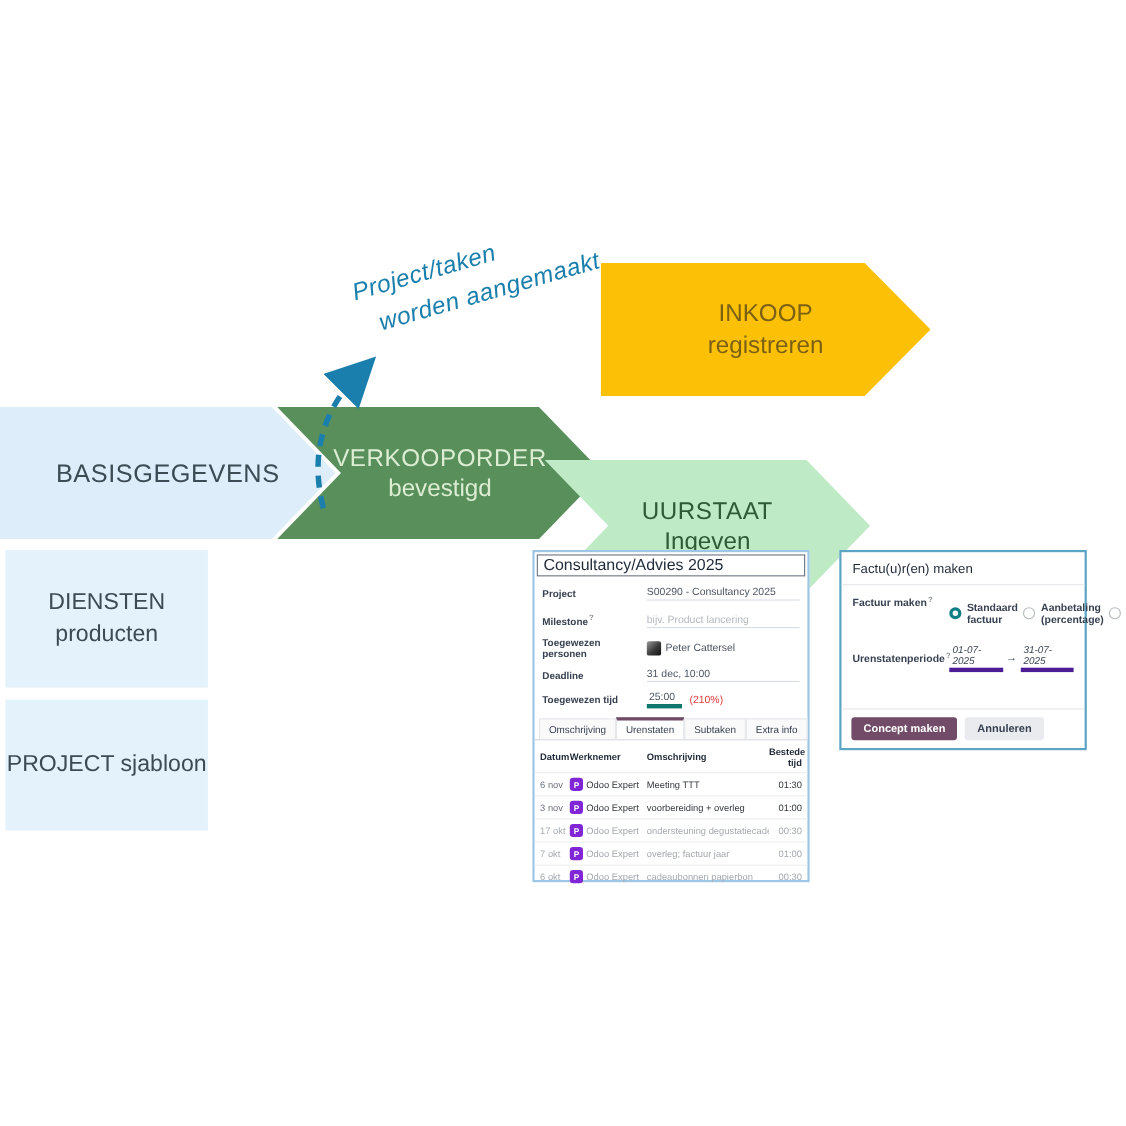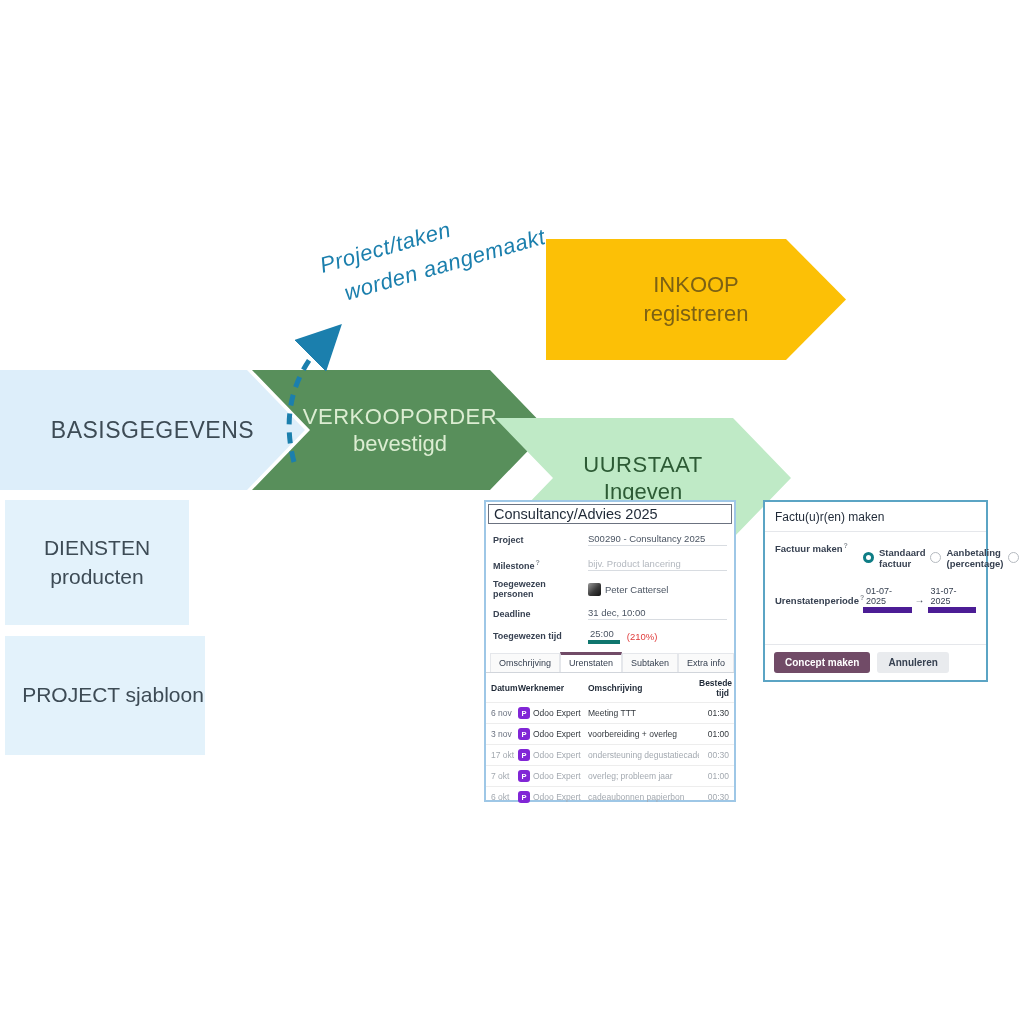--- a/index.html
+++ b/index.html
@@ -28,21 +28,21 @@
               font-size:22px;font-style:italic;letter-spacing:.5px;
               transform:rotate(-16deg);transform-origin:left top;line-height:1.5;}
   #annotation .l2{margin-left:16px;}
   #flow-arrow{position:absolute;left:268px;top:318px;}
 
   
   .side-box{position:absolute;left:5px;width:184px;background:#e3f2fb;color:#3d4b55;
             display:flex;flex-direction:column;align-items:center;justify-content:center;
             font-size:21px;line-height:1.35;text-align:center;}
   #box1{top:500px;height:125px;}
-  #box2{top:636px;height:119px;padding-left:16px;}
+  #box2{top:636px;height:119px;}
 
   
   #task-card{position:absolute;left:484px;top:500px;width:252px;height:302px;
              background:#fff;border:2px solid #9ec7e6;box-sizing:border-box;color:#374151;}
   .tc-title{margin:2px;border:1px solid #6b7280;font-size:14.5px;color:#1f2937;
             padding:1px 5px;white-space:nowrap;}
   .tc-fields{padding:7px 7px 0 7px;}
   .frow{display:flex;align-items:center;margin-bottom:8px;}
   .frow.gap{margin-bottom:12px;}
   .flabel{width:95px;flex-shrink:0;font-size:9px;font-weight:bold;color:#374151;}
@@ -83,21 +83,21 @@
              border-bottom:1px solid #e5e7eb;}
   .dlg-body{flex:1;padding:9px 10px 0;}
   .dlg-row{display:flex;align-items:flex-start;}
   .dlg-label{width:88px;flex-shrink:0;font-size:9.5px;font-weight:bold;color:#374151;padding-top:1px;}
   .options{display:flex;flex-direction:row;gap:5px;}
   .option{display:flex;align-items:center;gap:5px;font-size:9.5px;font-weight:bold;color:#374151;}
   .radio{width:11px;height:11px;border-radius:50%;border:1px solid #b5bac0;
          box-sizing:border-box;background:#fff;flex-shrink:0;}
   .radio.sel{border:3.5px solid #0e7d85;}
   .period{margin-top:12px;align-items:center;}
-  .dval{font-size:9px;color:#374151;border-bottom:6px solid #4c1d95;padding:0 3px 1px;}
+  .dval{font-size:9px;color:#374151;border-bottom:4px solid #4c1d95;padding:0 3px 1px;font-style:italic;}
   .arrow-glyph{font-size:10px;margin:0 3px;color:#374151;}
   .dlg-footer{border-top:1px solid #e5e7eb;padding:7px 9px;display:flex;gap:7px;}
   .btn{font-family:"Liberation Sans",sans-serif;font-size:10px;font-weight:bold;
        padding:5px 11px;border-radius:3px;border:none;cursor:pointer;}
   .btn-primary{background:#714B67;color:#fff;}
   .btn-secondary{background:#e9ebee;color:#374151;}
 </style>
 </head>
 <body>
 
@@ -209,21 +209,21 @@
           </span>
           <span class="c-desc">ondersteuning degustatiecadeaubon</span>
           <span class="c-time">00:30</span>
         </div>
         <div class="trow muted">
           <span class="c-date">7 okt</span>
           <span class="c-emp">
             <span class="avatar-p">P</span>
             <span>Odoo Expert</span>
           </span>
-          <span class="c-desc">overleg; probleem jaar</span>
+          <span class="c-desc">overleg; factuur jaar</span>
           <span class="c-time">01:00</span>
         </div>
         <div class="trow muted">
           <span class="c-date">6 okt</span>
           <span class="c-emp">
             <span class="avatar-p">P</span>
             <span>Odoo Expert</span>
           </span>
           <span class="c-desc">cadeaubonnen papierbon</span>
           <span class="c-time">00:30</span>

